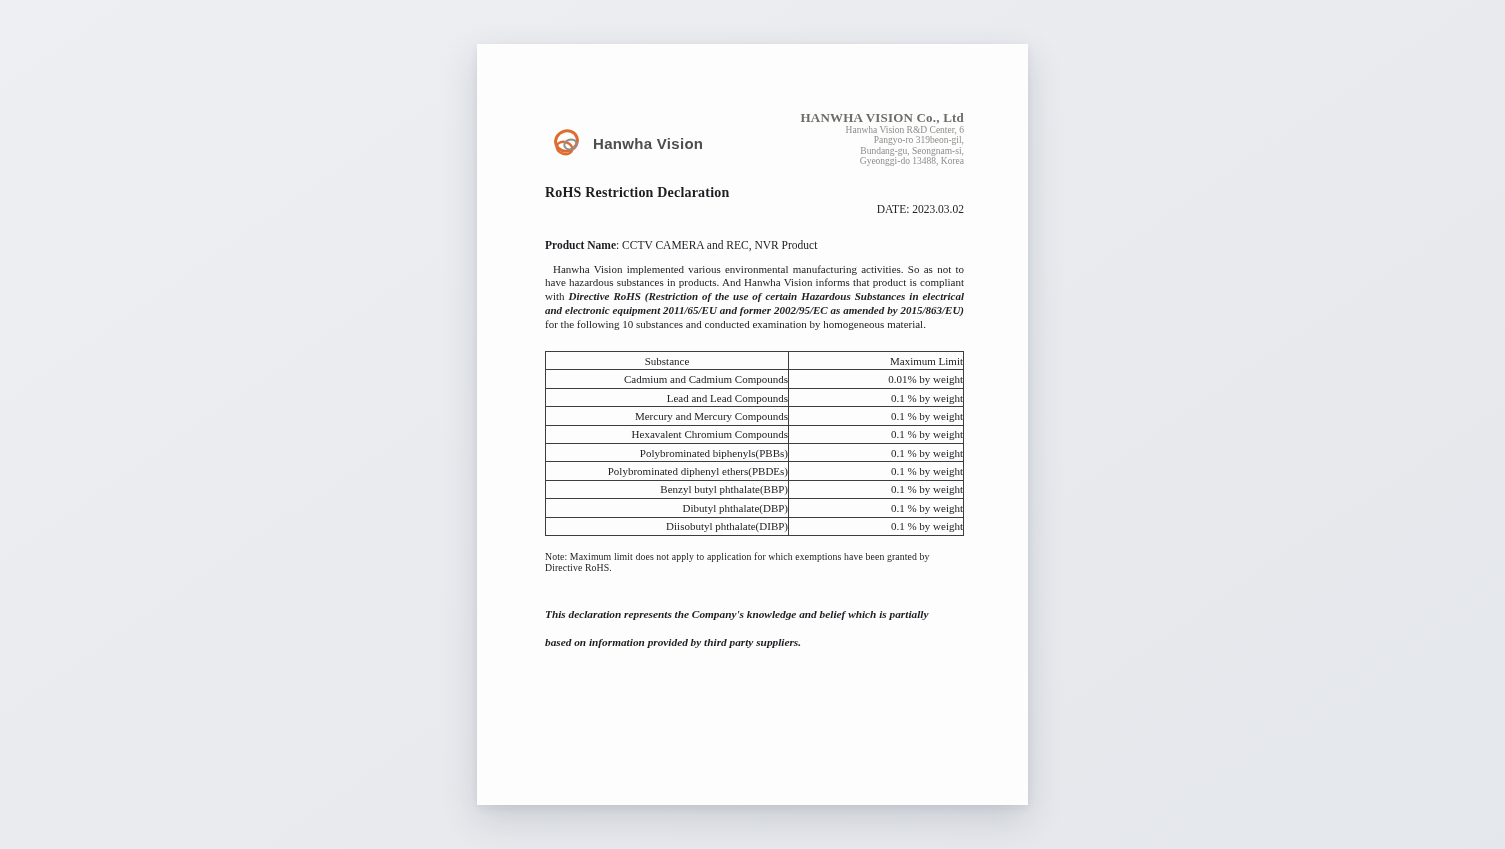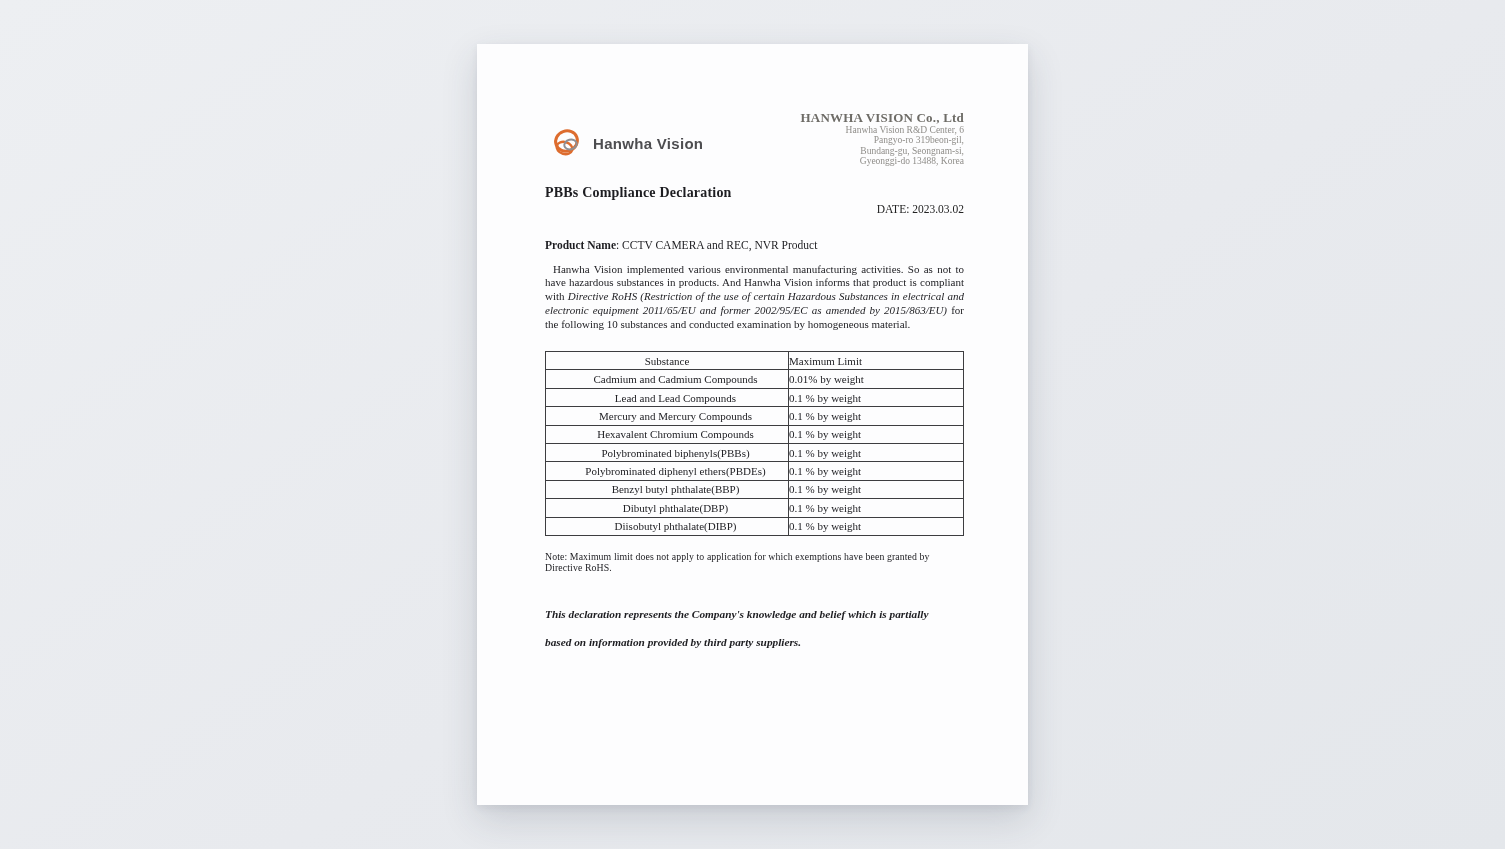--- a/index.html
+++ b/index.html
@@ -35,31 +35,31 @@
 
   
   .product-row { margin-top:24px; font-size:11.5px; color:#1e1e22; }
   .product-label { font-weight:bold; }
 
   
   .intro {
     margin-top:12px; font-size:11px; line-height:13.9px;
     text-align:justify; text-indent:8px; color:#222226;
   }
-  .intro .it { font-style:italic; }
+  .intro .it { font-style:italic;font-weight:bold; }
 
   
   .rohs-table {
     margin-top:19px; width:100%; border-collapse:collapse;
     font-size:11px; color:#222226; border:1.5px solid #3d3d40;padding-left:29px;
   }
   .rohs-table th, .rohs-table td { border:1px solid #3d3d40; height:18.4px; font-weight:normal; }
   .rohs-table th { text-align:center; }
-  .rohs-table td.substance { text-align:center; padding-left:17px; width:243px; }
-  .rohs-table td.limit, .rohs-table th.limit { text-align:left; }
+  .rohs-table td.substance { text-align:right; padding-left:17px; width:243px; }
+  .rohs-table td.limit, .rohs-table th.limit { text-align:right; }
 
   
   .note { margin-top:15px; font-size:9.8px; color:#222226; letter-spacing:0.1px; }
 
   
   .declaration {
     margin-top:34px; font-weight:bold; font-style:italic;
     font-size:11.3px; color:#1d1d21; width:418px;
   }
   .declaration div { line-height:14px; }
@@ -91,21 +91,21 @@
       </div>
       <div class="company">
         <div class="company-name">HANWHA VISION Co., Ltd</div>
         <div>Hanwha Vision R&amp;D Center, 6</div>
         <div>Pangyo-ro 319beon-gil,</div>
         <div>Bundang-gu, Seongnam-si,</div>
         <div>Gyeonggi-do 13488, Korea</div>
       </div>
     </div>
 
-    <div class="doc-title">PBBs Compliance Declaration</div>
+    <div class="doc-title">RoHS Restriction Declaration</div>
     <div class="date-row">DATE: 2023.03.02</div>
 
     <div class="product-row"><span class="product-label">Product Name</span><span>: CCTV CAMERA and REC, NVR Product</span></div>
 
     <p class="intro"><span>Hanwha Vision implemented various environmental manufacturing activities. So as not to have hazardous substances in products. And Hanwha Vision informs that product is compliant with </span><span class="it">Directive RoHS (Restriction of the use of certain Hazardous Substances in electrical and electronic equipment 2011/65/EU and former 2002/95/EC as amended by 2015/863/EU)</span><span> for the following 10 substances and conducted examination by homogeneous material.</span></p>
 
     <table class="rohs-table">
       <thead>
         <tr>
           <th>Substance</th>

